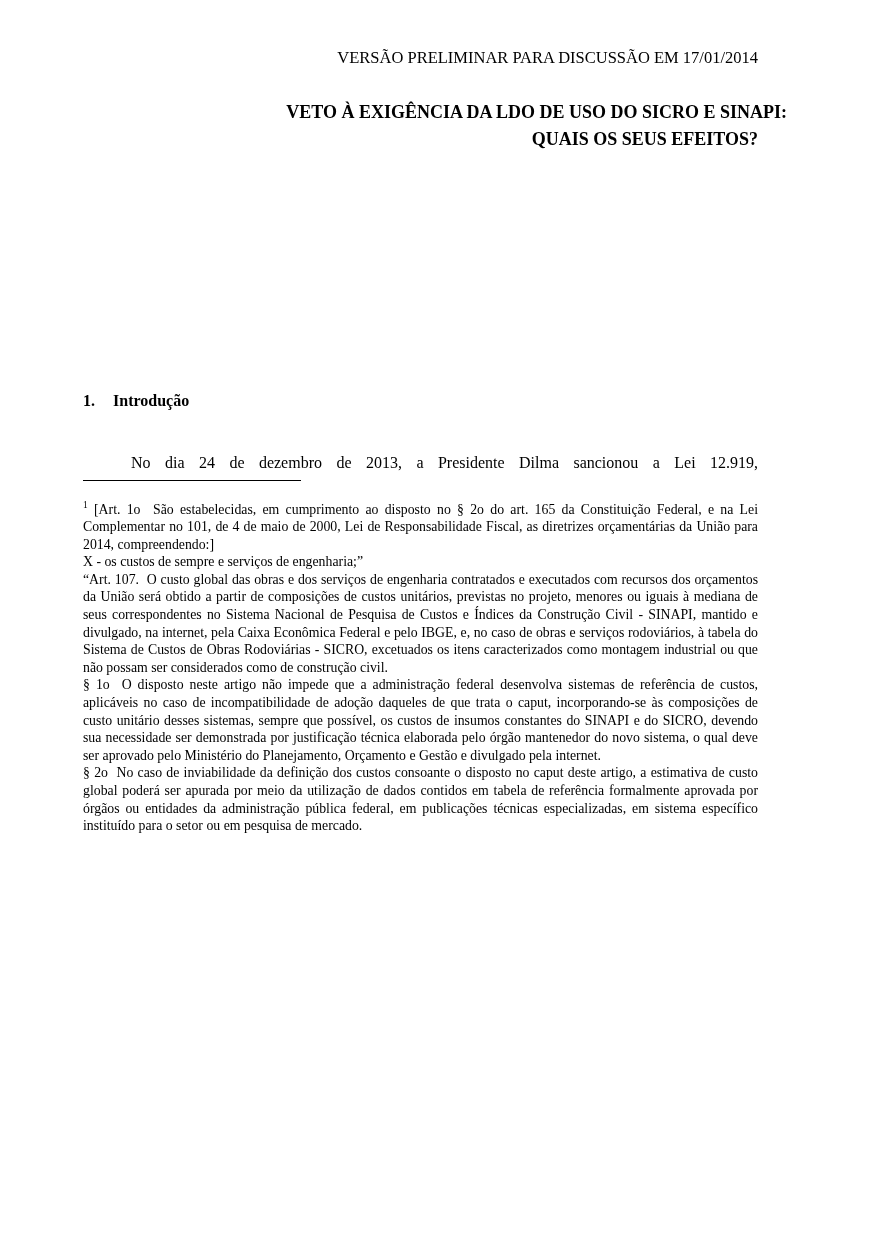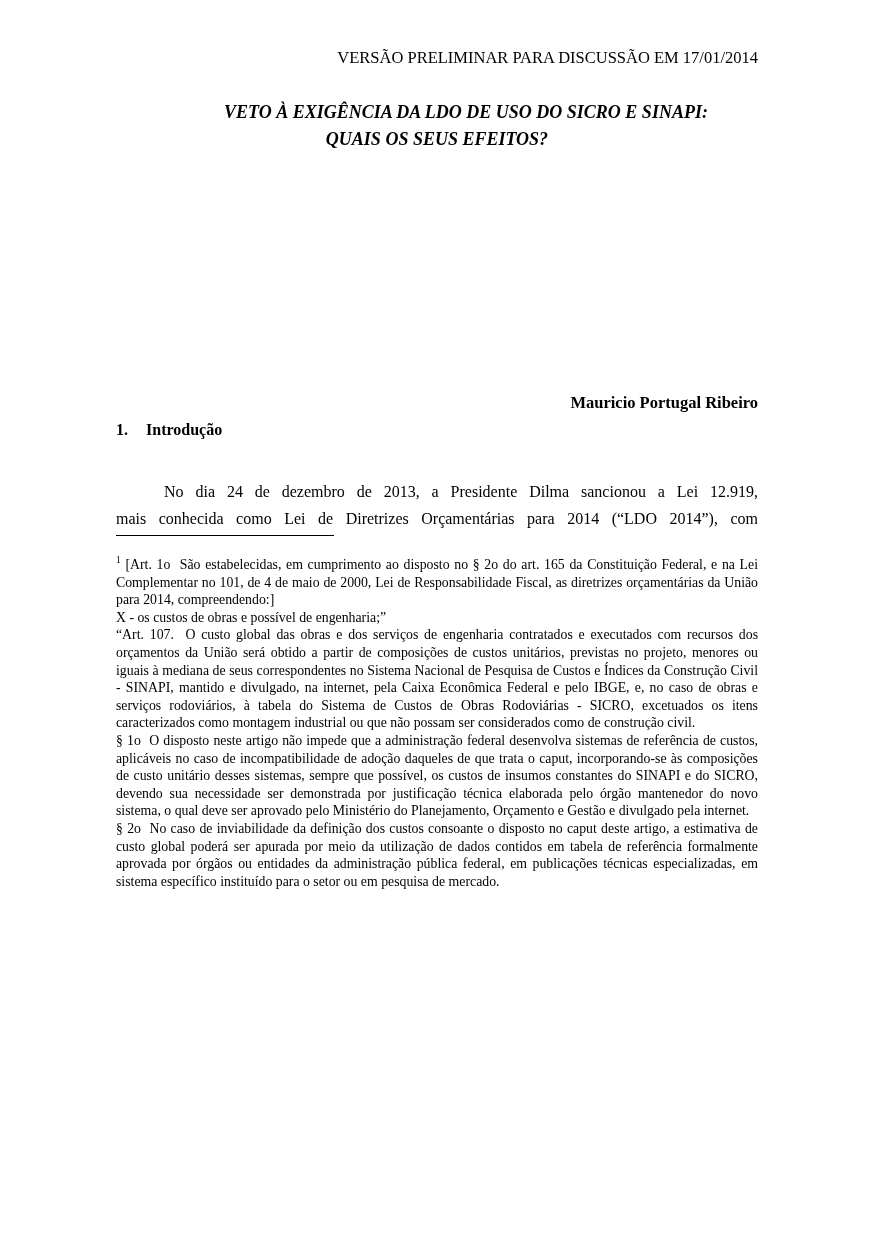--- a/index.html
+++ b/index.html
@@ -5,39 +5,38 @@
   html, body {
     margin: 0;
     padding: 0;
     background: #ffffff;
   }
   .page {
     position: relative;
     width: 882px;
     height: 1256px;
     box-sizing: border-box;
-    padding: 48px 124px 0 116px;
+    padding: 48px 124px 0 83px;
     background: #ffffff;
     color: #000000;
     font-family: "Liberation Serif", serif;
     overflow: hidden;
   }
   .running-header {
     font-size: 16.5px;
     line-height: 20px;
     text-align: right;
     white-space: nowrap;
   }
   .doc-title {
     margin-top: 31px;
     font-weight: 700;
     font-size: 18px;
     line-height: 27px;
-    text-align: center;
-    font-style: italic;
+    text-align: right;
   }
   .doc-title .title-l1 { transform: translateX(29px); }
   .authors {
     margin-top: 235px;
     font-weight: 700;
     font-size: 16.5px;
     line-height: 29px;
     text-align: right;
   }
   .section-heading {
@@ -89,35 +88,33 @@
 <div class="page">
 
   <div class="running-header">VERSÃO PRELIMINAR PARA DISCUSSÃO EM 17/01/2014</div>
 
   <div class="doc-title">
     <div class="title-l1">VETO À EXIGÊNCIA DA LDO DE USO DO SICRO E SINAPI:</div>
     <div class="title-l2">QUAIS OS SEUS EFEITOS?</div>
   </div>
 
   <div class="authors">
-    <div>Mauricio Portugal Ribeiro</div>
   </div>
 
   <div class="section-heading">
     <span class="sec-num">1.</span><span>Introdução</span>
   </div>
 
   <div class="intro-para">
     <div class="pline first">No dia 24 de dezembro de 2013, a Presidente Dilma sancionou a Lei 12.919,</div>
-    <div class="pline">mais conhecida como Lei de Diretrizes Orçamentárias para 2014 (“LDO 2014”), com</div>
   </div>
 
   <div class="fn-sep"></div>
 
   <div class="footnotes">
     <p><sup class="fn-marker">1</sup><span> [Art. 1o&nbsp; São estabelecidas, em cumprimento ao disposto no § 2o do art. 165 da Constituição Federal, e na Lei Complementar no 101, de 4 de maio de 2000, Lei de Responsabilidade Fiscal, as diretrizes orçamentárias da União para 2014, compreendendo:]</span></p>
-    <p>X - os custos de obras e possível de engenharia;”</p>
+    <p>X - os custos de sempre e serviços de engenharia;”</p>
     <p>“Art. 107.&nbsp; O custo global das obras e dos serviços de engenharia contratados e executados com recursos dos orçamentos da União será obtido a partir de composições de custos unitários, previstas no projeto, menores ou iguais à mediana de seus correspondentes no Sistema Nacional de Pesquisa de Custos e Índices da Construção Civil - SINAPI, mantido e divulgado, na internet, pela Caixa Econômica Federal e pelo IBGE, e, no caso de obras e serviços rodoviários, à tabela do Sistema de Custos de Obras Rodoviárias - SICRO, excetuados os itens caracterizados como montagem industrial ou que não possam ser considerados como de construção civil.</p>
     <p>§ 1o&nbsp; O disposto neste artigo não impede que a administração federal desenvolva sistemas de referência de custos, aplicáveis no caso de incompatibilidade de adoção daqueles de que trata o caput, incorporando-se às composições de custo unitário desses sistemas, sempre que possível, os custos de insumos constantes do SINAPI e do SICRO, devendo sua necessidade ser demonstrada por justificação técnica elaborada pelo órgão mantenedor do novo sistema, o qual deve ser aprovado pelo Ministério do Planejamento, Orçamento e Gestão e divulgado pela internet.</p>
     <p>§ 2o&nbsp; No caso de inviabilidade da definição dos custos consoante o disposto no caput deste artigo, a estimativa de custo global poderá ser apurada por meio da utilização de dados contidos em tabela de referência formalmente aprovada por órgãos ou entidades da administração pública federal, em publicações técnicas especializadas, em sistema específico instituído para o setor ou em pesquisa de mercado.</p>
   </div>
 
 </div>
 
 </body></html>

